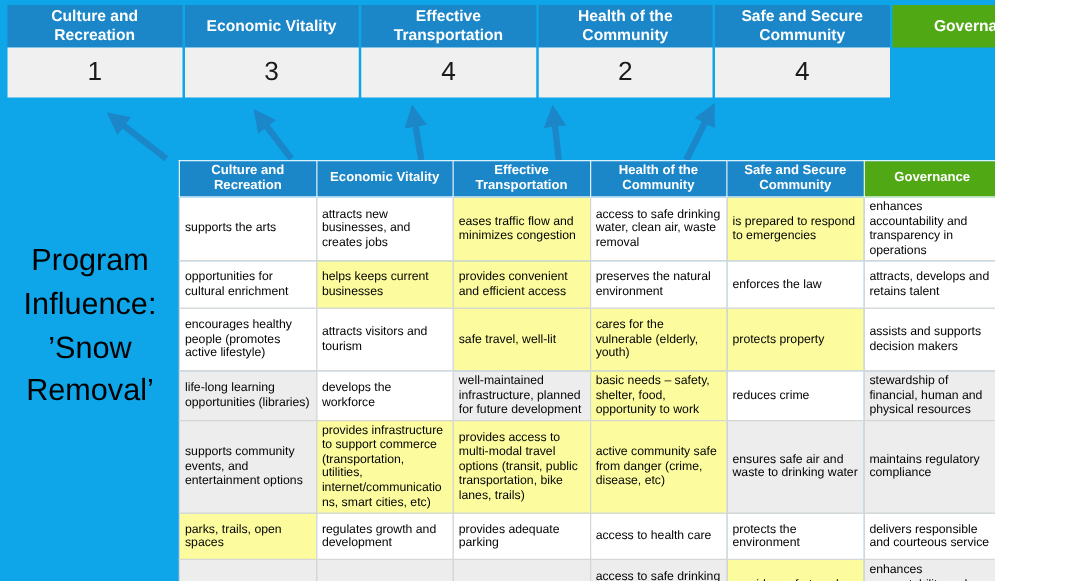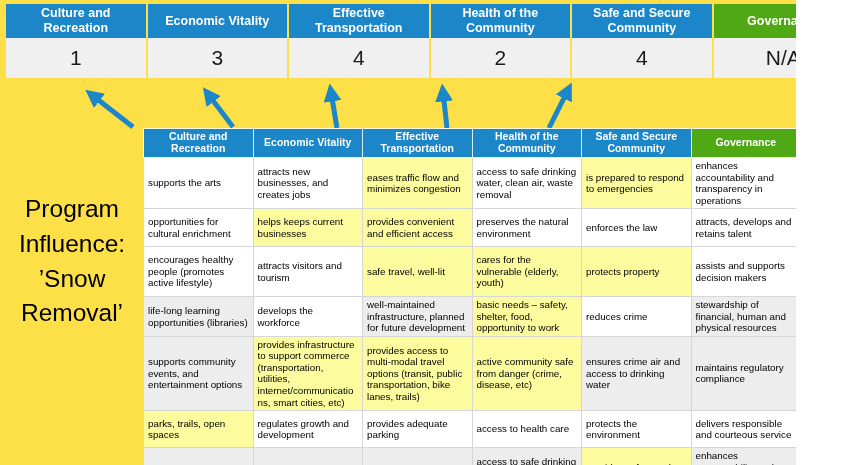--- a/index.html
+++ b/index.html
@@ -1,17 +1,17 @@
 <!DOCTYPE html>
 <html><head>
 <meta charset="utf-8">
 <style>
   html,body{margin:0;padding:0;background:#fff;}
   .slide{
-    position:relative;width:796px;height:465px;background:#fde047;
+    position:relative;width:796px;height:465px;background:#0ea5e9;
     font-family:"Liberation Sans",sans-serif;overflow:hidden;color:#000;
   }
 
   
   .banner{position:absolute;left:6px;top:4px;width:847px;}
   .banner-row{display:grid;grid-template-columns:repeat(6,1fr);column-gap:2px;}
   .banner-head-cell{
     height:34px;display:flex;align-items:center;justify-content:center;
     color:#fff;font-weight:bold;font-size:12.5px;line-height:1.18;text-align:center;
     padding:0 6px;
@@ -69,21 +69,20 @@
       <div class="banner-head-cell" style="background: rgb(27, 134, 200);">Health of the Community</div>
       <div class="banner-head-cell" style="background: rgb(27, 134, 200);">Safe and Secure Community</div>
       <div class="banner-head-cell" style="background: rgb(80, 168, 20);">Governance</div>
     </div>
     <div class="banner-row">
       <div class="banner-value-cell">1</div>
       <div class="banner-value-cell">3</div>
       <div class="banner-value-cell">4</div>
       <div class="banner-value-cell">2</div>
       <div class="banner-value-cell">4</div>
-      <div class="banner-value-cell">N/A</div>
     </div>
   </div>
 
   <svg class="arrows" viewBox="0 0 859 54" xmlns="http://www.w3.org/2000/svg">
     <defs>
       <marker id="ah" markerWidth="3.6" markerHeight="3.6" refX="1.9" refY="1.8" orient="auto">
         <path d="M0,0 L3.6,1.8 L0,3.6 z" fill="#1B86C8"></path>
       </marker>
     </defs>
     <line x1="133" y1="47" x2="92" y2="15" stroke="#1B86C8" stroke-width="5" marker-end="url(#ah)"></line>
@@ -137,21 +136,21 @@
           <td class="bg-gray">well-maintained infrastructure, planned for future development</td>
           <td class="bg-yellow">basic needs – safety, shelter, food, opportunity to work</td>
           <td>reduces crime</td>
           <td class="bg-gray">stewardship of financial, human and physical resources</td>
         </tr>
         <tr>
           <td class="bg-gray">supports community events, and entertainment options</td>
           <td class="bg-yellow">provides infrastructure to support commerce (transportation, utilities, internet/communications, smart cities, etc)</td>
           <td class="bg-yellow">provides access to multi-modal travel options (transit, public transportation, bike lanes, trails)</td>
           <td class="bg-yellow">active community safe from danger (crime, disease, etc)</td>
-          <td class="bg-gray">ensures crime air and access to drinking water</td>
+          <td class="bg-gray">ensures safe air and waste to drinking water</td>
           <td class="bg-gray">maintains regulatory compliance</td>
         </tr>
         <tr>
           <td class="bg-yellow">parks, trails, open spaces</td>
           <td>regulates growth and development</td>
           <td>provides adequate parking</td>
           <td>access to health care</td>
           <td>protects the environment</td>
           <td>delivers responsible and courteous service</td>
         </tr>

